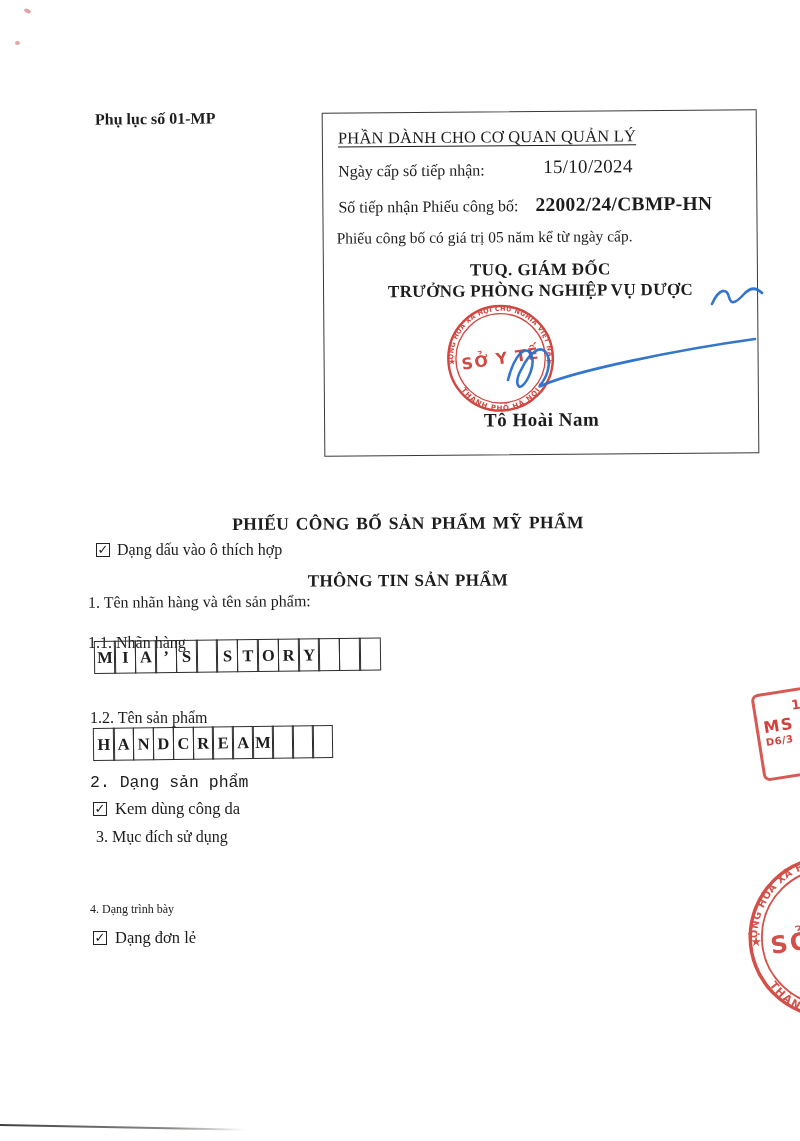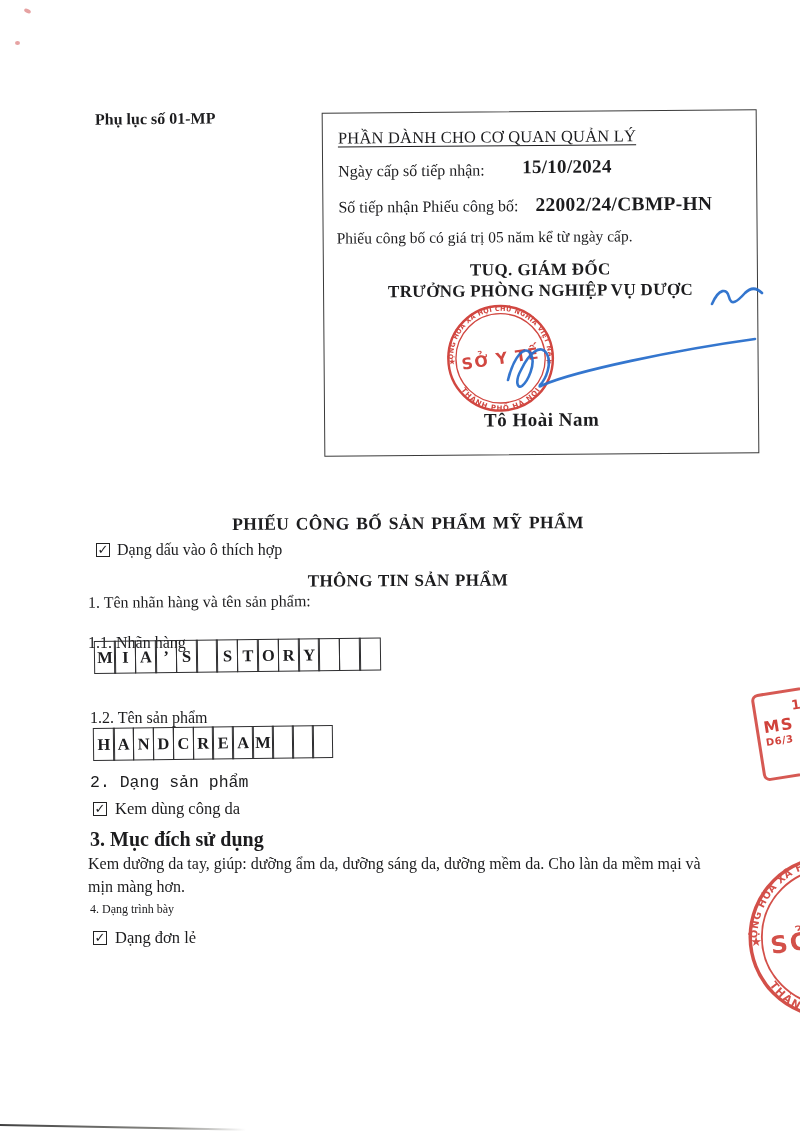--- a/index.html
+++ b/index.html
@@ -14,42 +14,42 @@
   
   .appendix{ left:95px; top:110px; font-size:16px; font-weight:bold; transform:rotate(-0.6deg); }
 
   
   .admin-box{
     left:323px; top:111px; width:435px; height:344px;
     border:1.6px solid #3a3a3a; transform:rotate(-0.45deg);
   }
   .admin-title{ left:15px; top:15px; font-size:16.5px; text-decoration:underline; text-underline-offset:3px; letter-spacing:.2px; }
   .f-label1{ left:15px; top:49px; font-size:16px; }
-  .f-value1{ left:199px; top:44px; font-size:19px; font-weight:bold; letter-spacing:.3px; }
+  .f-value1{ left:220px; top:44px; font-size:19px; font-weight:normal; letter-spacing:.3px; }
   .f-label2{ left:15px; top:85px; font-size:16px; }
   .f-value2{ left:212px; top:82px; font-size:19.5px; font-weight:bold; letter-spacing:.3px; }
   .f-note{ left:13px; top:116px; font-size:15.5px; }
   .signer1{ left:0; top:148px; width:100%; text-align:center; font-size:17px; font-weight:bold; letter-spacing:.4px; }
   .signer2{ left:0; top:169px; width:100%; text-align:center; font-size:17px; font-weight:bold; letter-spacing:.3px; }
   .signer-name{ left:0; top:297px; width:100%; text-align:center; font-size:19px; font-weight:bold; letter-spacing:.5px; }
   .stamp1{ left:100px; top:170px; width:152px; height:152px; opacity:.92; }
 
   .signature-svg{ left:325px; top:250px; width:440px; height:200px; pointer-events:none; }
 
   
   .form-title{ left:88px; top:513px; width:640px; text-align:center; font-size:17.5px; font-weight:bold; letter-spacing:.3px; word-spacing:2px; transform:rotate(-0.3deg); }
   .instruction{ left:96px; top:541px; font-size:16px; display:flex; align-items:center; gap:7px; }
   .section-title{ left:88px; top:571px; width:640px; text-align:center; font-size:17px; font-weight:bold; letter-spacing:.3px; word-spacing:1px; transform:rotate(-0.3deg); }
   .item1{ left:88px; top:593px; font-size:16px; transform:rotate(-0.4deg); }
   .item1-1{ left:88px; top:613px; font-size:16px;margin-top:21px; }
   .item1-2{ left:90px; top:693px; font-size:16px;margin-top:16px; }
   .item2{ left:90px; top:773px; font-size:16.5px;font-family:Liberation Mono, monospace; }
   .check-row{ font-size:16.5px; display:flex; align-items:center; gap:8px; }
   .check2{ left:93px; top:799px; }
-  .item3{ left:90px; top:828px; font-size:20px;font-weight:bold; }
+  .item3{ left:96px; top:828px; font-size:16px; }
   .para{ left:88px; top:853px; width:632px; font-size:16px; line-height:22.5px; }
   .item4{ left:90px; top:902px; font-size:12px;font-family:Liberation Serif, serif; }
   .check4{ left:93px; top:928px; }
 
   
   .cellrow{ display:flex; transform:rotate(-0.7deg); transform-origin:left center; }
   .brand-row{ left:94px; top:641px; }
   .product-row{ left:93px; top:728px; }
   .cell{
     width:22px; height:33px; border:1.6px solid #2e2e30; margin-left:-1.6px;
@@ -182,21 +182,20 @@
 
   <div class="abs item2">2. Dạng sản phẩm</div>
   <div class="abs check-row check2">
     <span class="cb">
         <span class="mark">✓</span>
       </span>
     <span>Kem dùng công da</span>
   </div>
 
   <div class="abs item3">3. Mục đích sử dụng</div>
-  <div class="abs para">Kem dưỡng da tay, giúp: dưỡng ẩm da, dưỡng sáng da, dưỡng mềm da. Cho làn da mềm mại và mịn màng hơn.</div>
 
   <div class="abs item4">4. Dạng trình bày</div>
   <div class="abs check-row check4">
     <span class="cb">
         <span class="mark">✓</span>
       </span>
     <span>Dạng đơn lẻ</span>
   </div>
 
   <div class="abs rect-stamp">

